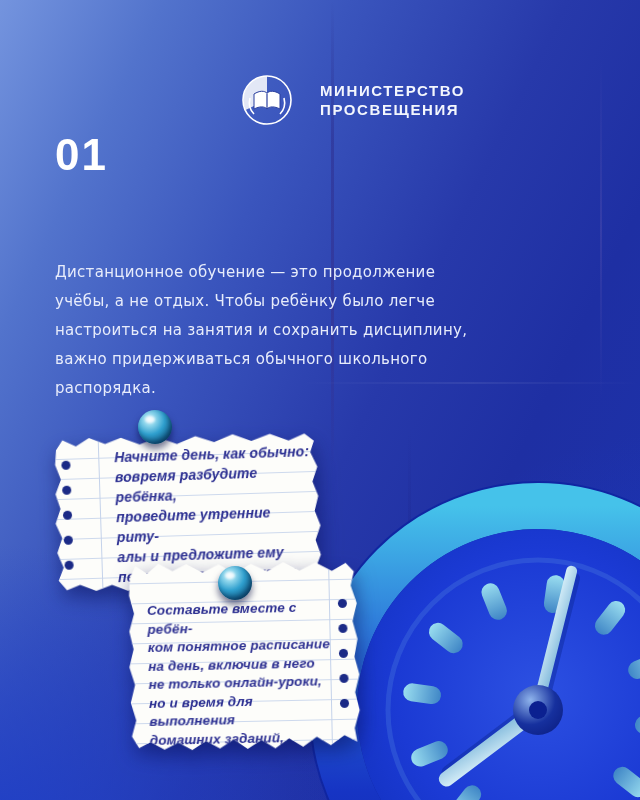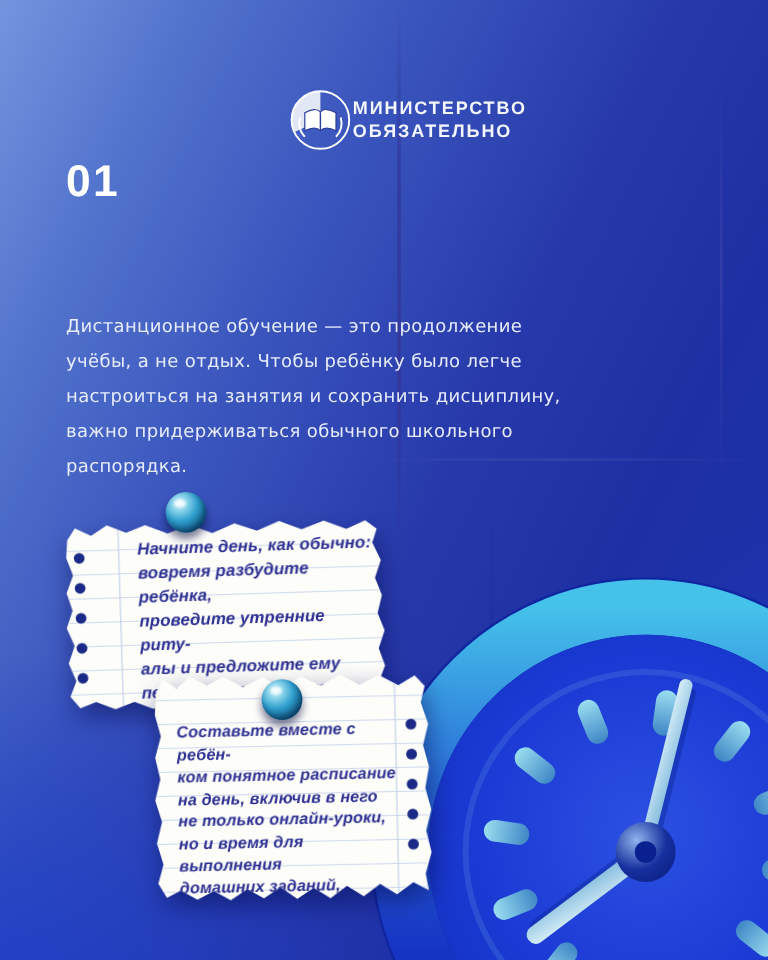--- a/index.html
+++ b/index.html
@@ -10,27 +10,27 @@
       radial-gradient(90% 60% at 0% 104%, rgba(28,60,200,.85), rgba(28,60,200,0) 60%),
       radial-gradient(120% 85% at 112% 100%, rgba(25,60,215,.55), rgba(25,60,215,0) 55%),
       linear-gradient(116deg, #7494de 0%, #5273cc 16%, #3a55bd 34%, #2739aa 55%, #1e2fa3 72%, #1d31a9 88%, #1e36b0 100%);
   }
   .crease{position:absolute;pointer-events:none;}
   .c1{left:331px;top:0;width:3px;height:470px;background:linear-gradient(to bottom,rgba(30,25,110,0),rgba(40,28,120,.35) 30%,rgba(60,30,110,.3) 70%,rgba(30,25,110,0));}
   .c2{left:600px;top:60px;width:2px;height:340px;background:linear-gradient(to bottom,rgba(150,120,190,0),rgba(150,120,190,.18),rgba(150,120,190,0));}
   .c3{left:300px;top:382px;width:340px;height:2px;background:linear-gradient(to right,rgba(255,255,255,0),rgba(255,255,255,.08),rgba(255,255,255,0));}
   .c4{left:408px;top:430px;width:3px;height:370px;background:linear-gradient(to bottom,rgba(20,20,100,0),rgba(24,26,120,.30),rgba(20,20,100,0));}
 
-  .logo{position:absolute;left:241px;top:74px;display:flex;align-items:center;gap:1px;}
+  .logo{position:absolute;left:241px;top:74px;display:flex;align-items:center;gap:27px;}
   .logo-text{color:#f3f6fd;font-family:"Liberation Sans",sans-serif;font-weight:700;
     font-size:15px;line-height:19px;letter-spacing:1.6px;}
   .emblem{display:block;}
 
   .num{position:absolute;left:55px;top:130px;color:#ffffff;
-    font-family:"Liberation Sans",sans-serif;font-weight:800;font-size:37px;letter-spacing:2px;}
+    font-family:"Liberation Sans",sans-serif;font-weight:800;font-size:44px;letter-spacing:2px;}
   .title{position:absolute;left:55px;top:170px;margin:0;color:#ffffff;width:560px;
     font-family:"Liberation Sans",sans-serif;font-weight:800;font-size:33px;line-height:41px;
     letter-spacing:.4px;white-space:pre-line;}
   .intro{position:absolute;left:55px;top:258px;margin:0;color:#e7ecfb;width:560px;
     font-size:15px;line-height:29px;letter-spacing:.3px;white-space:pre-line;}
 
   .clock{position:absolute;left:298px;top:470px;z-index:2;}
 
   .note-wrap{position:absolute;filter:drop-shadow(2px 9px 10px rgba(8,14,88,.55));}
   .nw1{left:54px;top:430px;width:266px;height:163px;transform:rotate(-1.8deg);z-index:5;}
@@ -127,21 +127,21 @@
     <svg class="emblem" width="52" height="52" viewBox="0 0 52 52">
       <circle cx="26" cy="26" r="24" fill="none" stroke="#ffffff" stroke-width="1.6"></circle>
       <path d="M26 2 A24 24 0 0 0 4.5 36 L26 26 Z" fill="#ffffff" opacity="0.85"></path>
       <path d="M13 20 c5.5-3.5 10.5-3.5 13-0.8 c2.5-2.7 7.5-2.7 13 0.8 v15 c-5.5-2.8-10.5-2.8-13 0 c-2.5-2.8-7.5-2.8-13 0 z" fill="#ffffff" stroke="#2a3f9e" stroke-width="1"></path>
       <path d="M26 19.5 v15" stroke="#2a3f9e" stroke-width="1.2" fill="none"></path>
       <path d="M9 24 c-1.5 6 0 12 4 16" stroke="#ffffff" stroke-width="1.6" fill="none"></path>
       <path d="M43 24 c1.5 6 0 12 -4 16" stroke="#ffffff" stroke-width="1.6" fill="none"></path>
     </svg>
     <div class="logo-text">
       <div>МИНИСТЕРСТВО</div>
-      <div>ОБЯЗАТЕЛЬНО</div>
+      <div>ПРОСВЕЩЕНИЯ</div>
     </div>
   </div>
 
   <div class="num">01</div>
   <p class="intro">Дистанционное обучение — это продолжение
 учёбы, а не отдых. Чтобы ребёнку было легче
 настроиться на занятия и сохранить дисциплину,
 важно придерживаться обычного школьного
 распорядка.</p>
 

